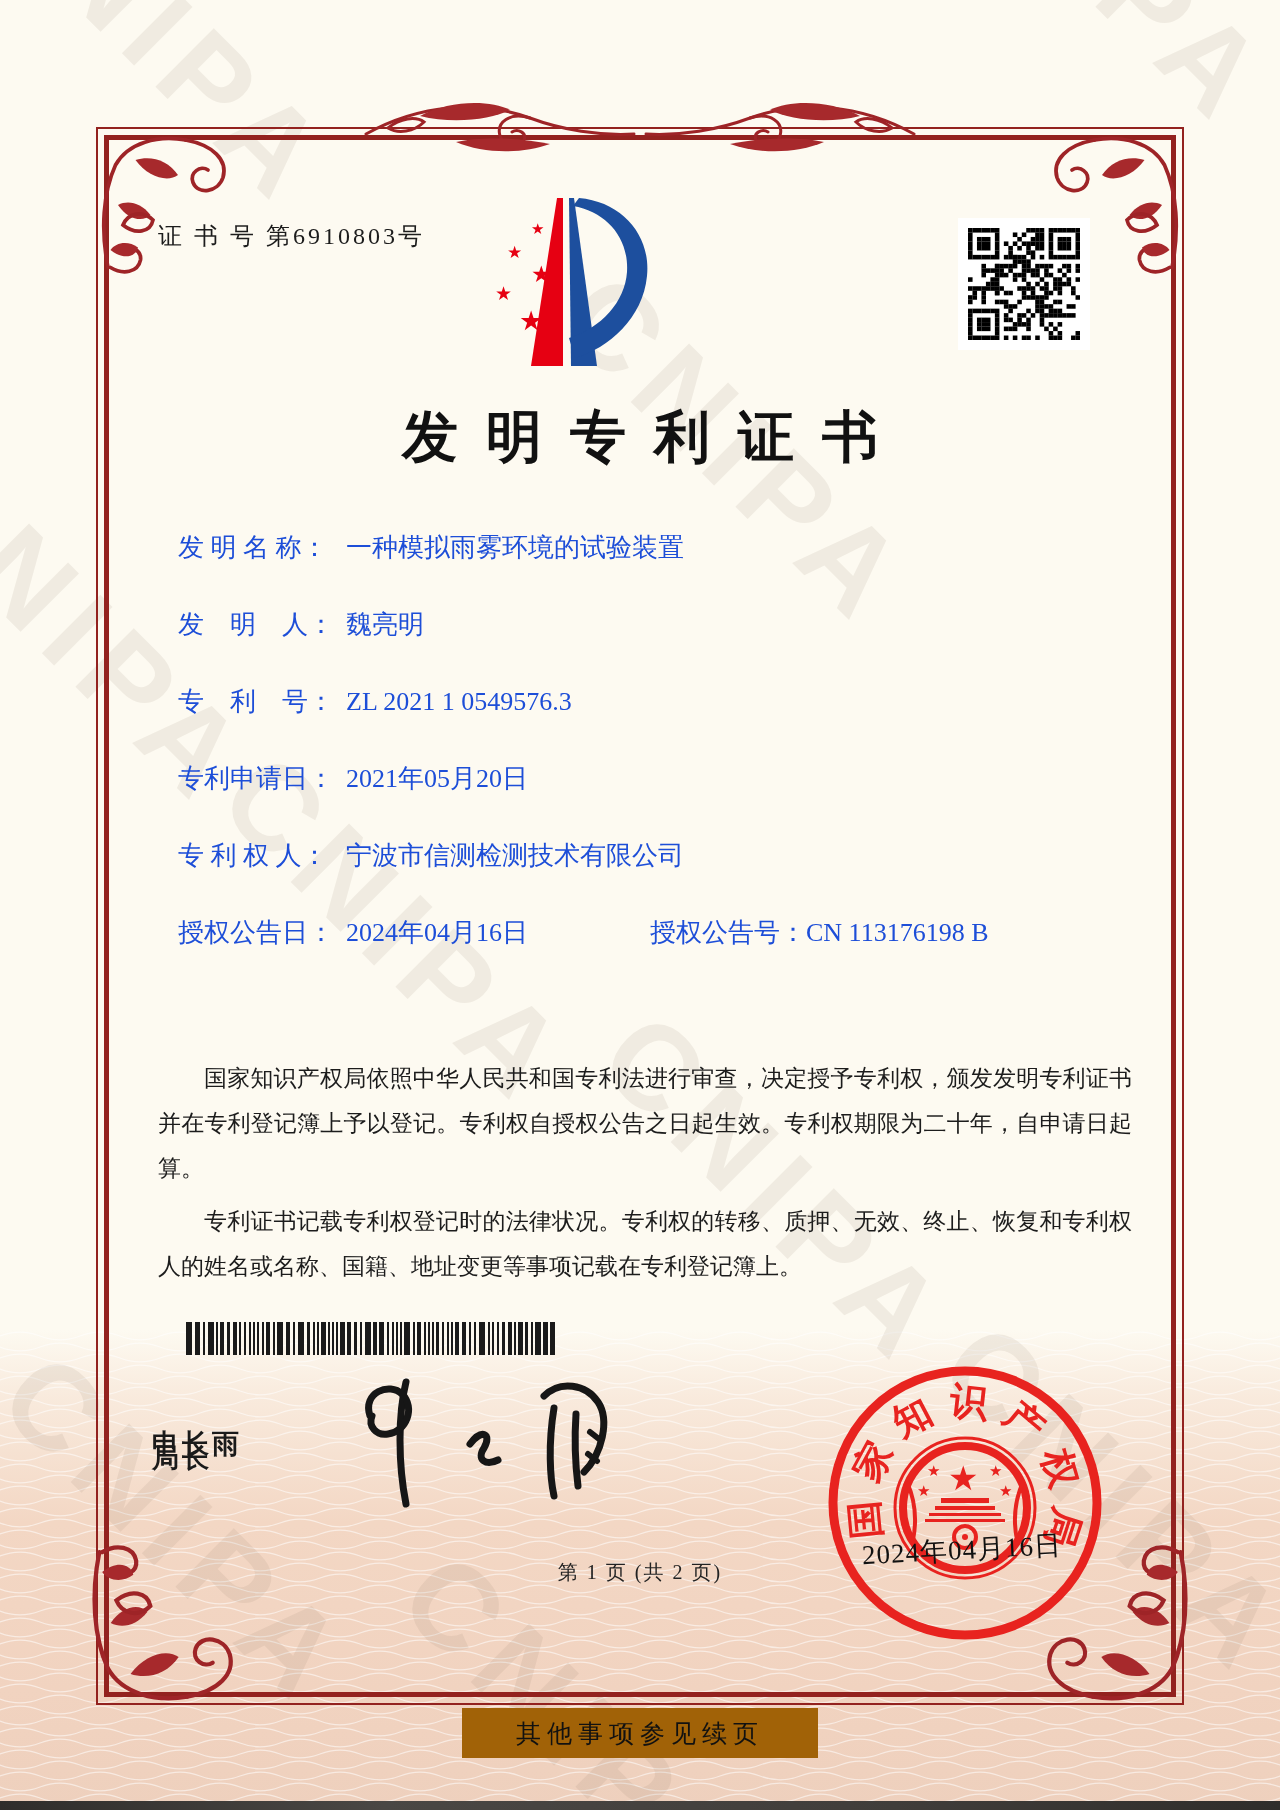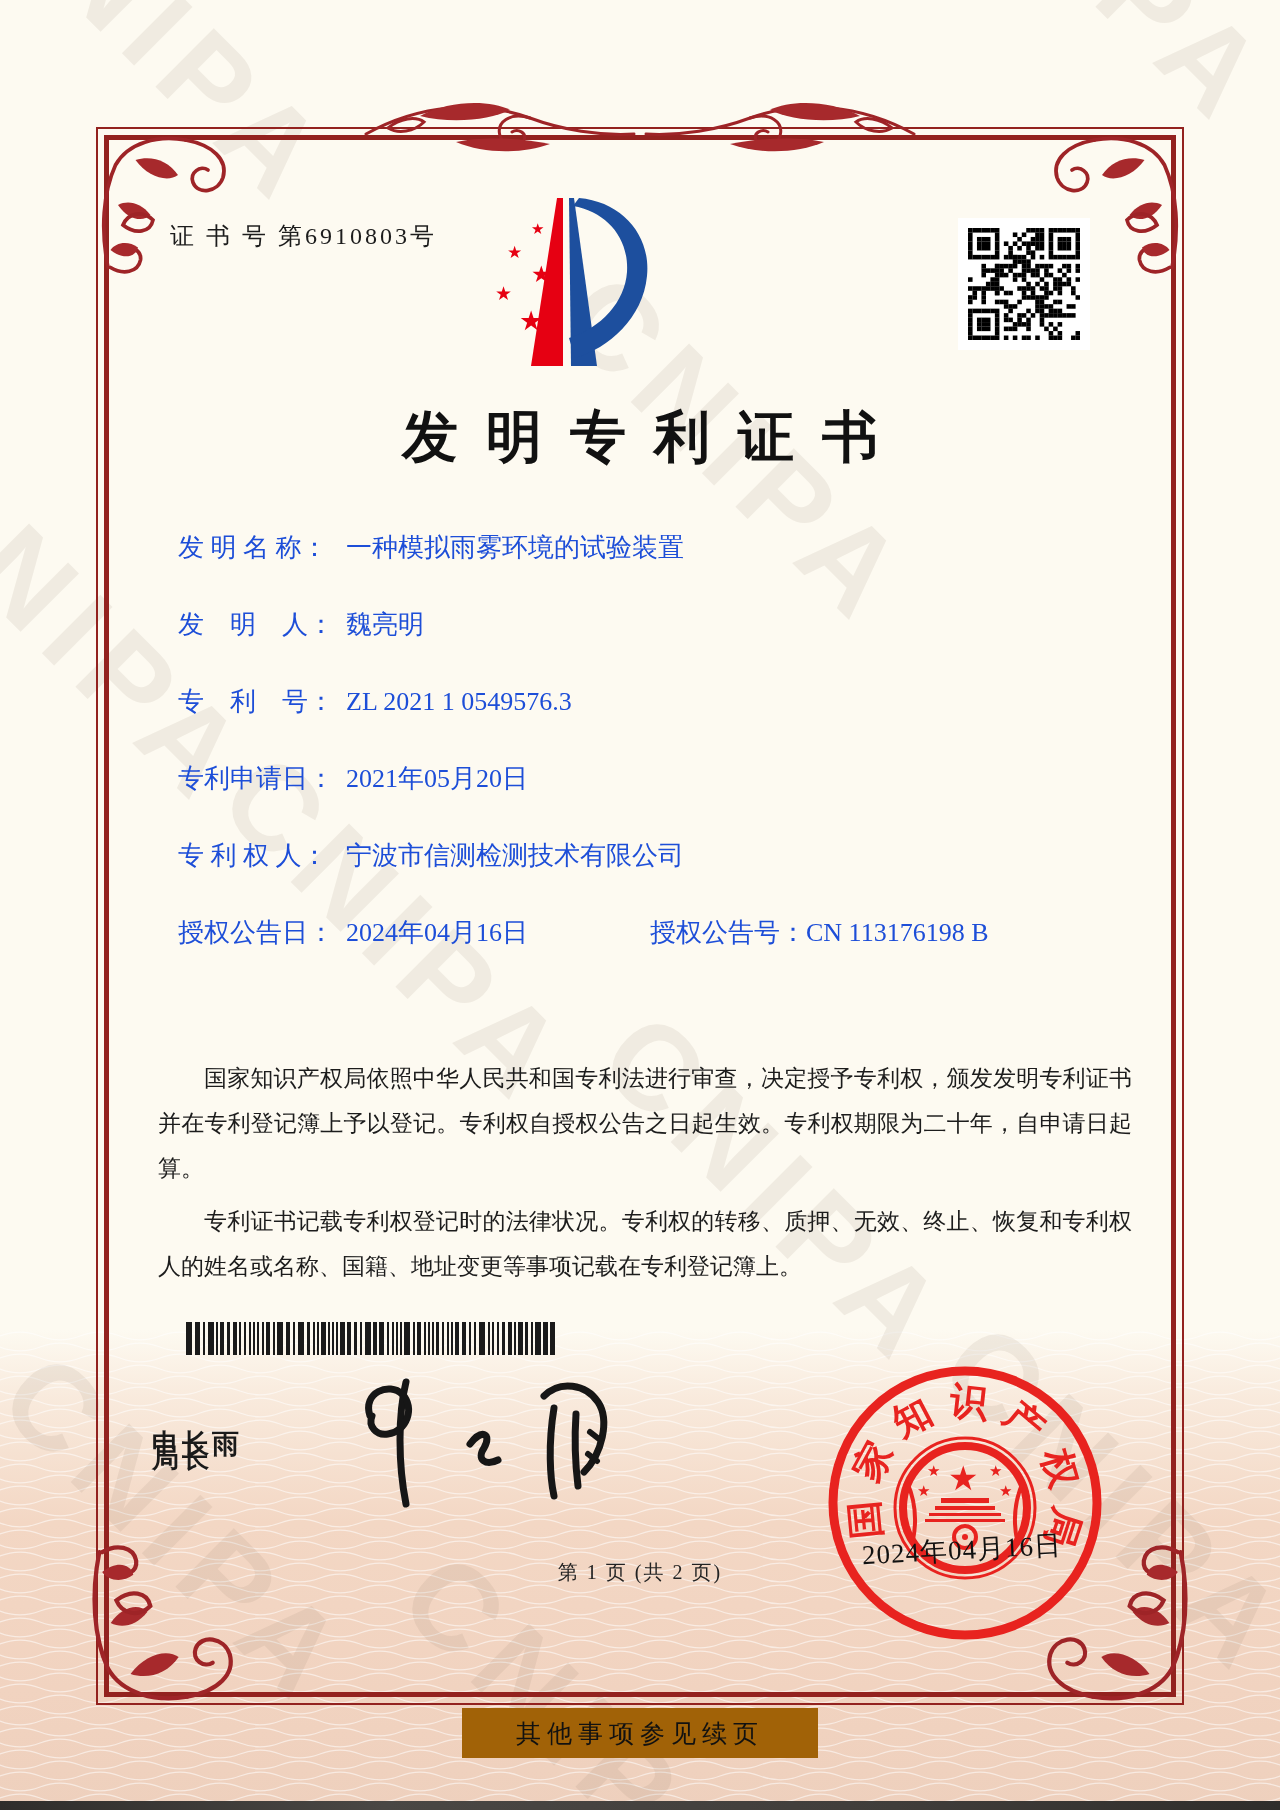--- a/index.html
+++ b/index.html
@@ -20,21 +20,21 @@
 
   
   .frame-outer{position:absolute;left:96px;top:127px;width:1088px;height:1578px;
       border:2px solid #93221f;box-sizing:border-box;z-index:4;}
   .frame-inner{position:absolute;left:104px;top:135px;width:1072px;height:1562px;
       border:5px solid #93221f;box-sizing:border-box;z-index:4;}
   .corner{position:absolute;z-index:5;}
   .ornament-top{position:absolute;z-index:5;}
 
   
-  .cert-no{position:absolute;left:170px;top:220px;font-size:24px;color:#1c1c1c;
+  .cert-no{position:absolute;left:158px;top:220px;font-size:24px;color:#1c1c1c;
       letter-spacing:3px;z-index:6;}
   .logo{position:absolute;left:455px;top:188px;z-index:6;}
   .qr-box{position:absolute;left:958px;top:218px;width:132px;height:132px;background:#ffffff;z-index:6;}
   .qr-box svg{position:absolute;left:10px;top:10px;}
   .title{position:absolute;left:0;top:386px;width:1280px;text-align:center;
       font-size:56px;font-weight:bold;color:#111;letter-spacing:28px;text-indent:28px;z-index:6;margin-top:14px;}
 
   
   .fields{position:absolute;left:153px;top:530px;width:990px;z-index:6;}
   .field-row{height:77px;font-size:26px;color:#1d4ed8;white-space:nowrap;margin-left:25px;}

